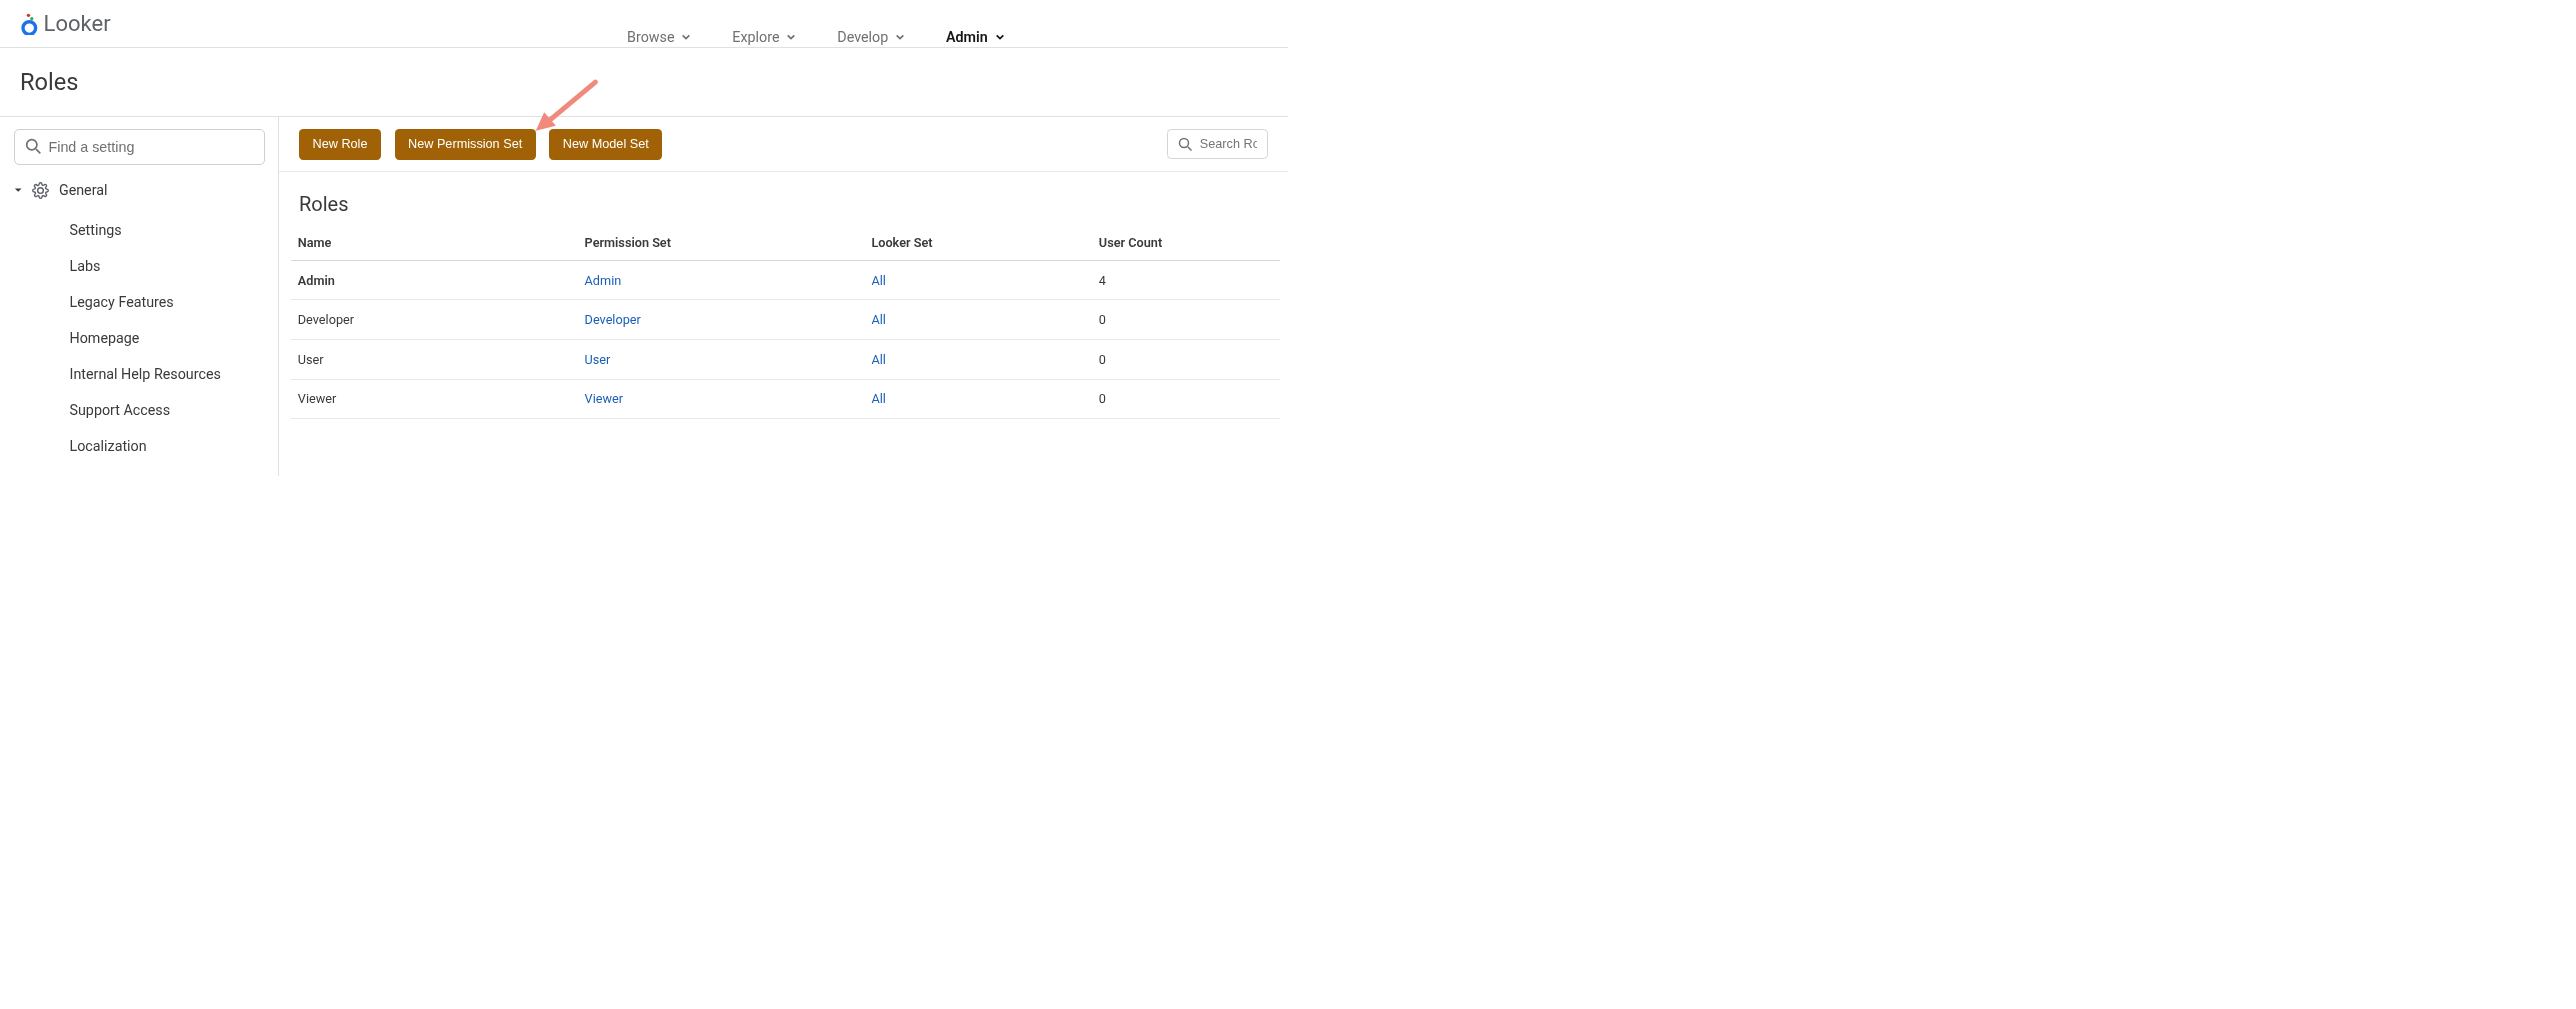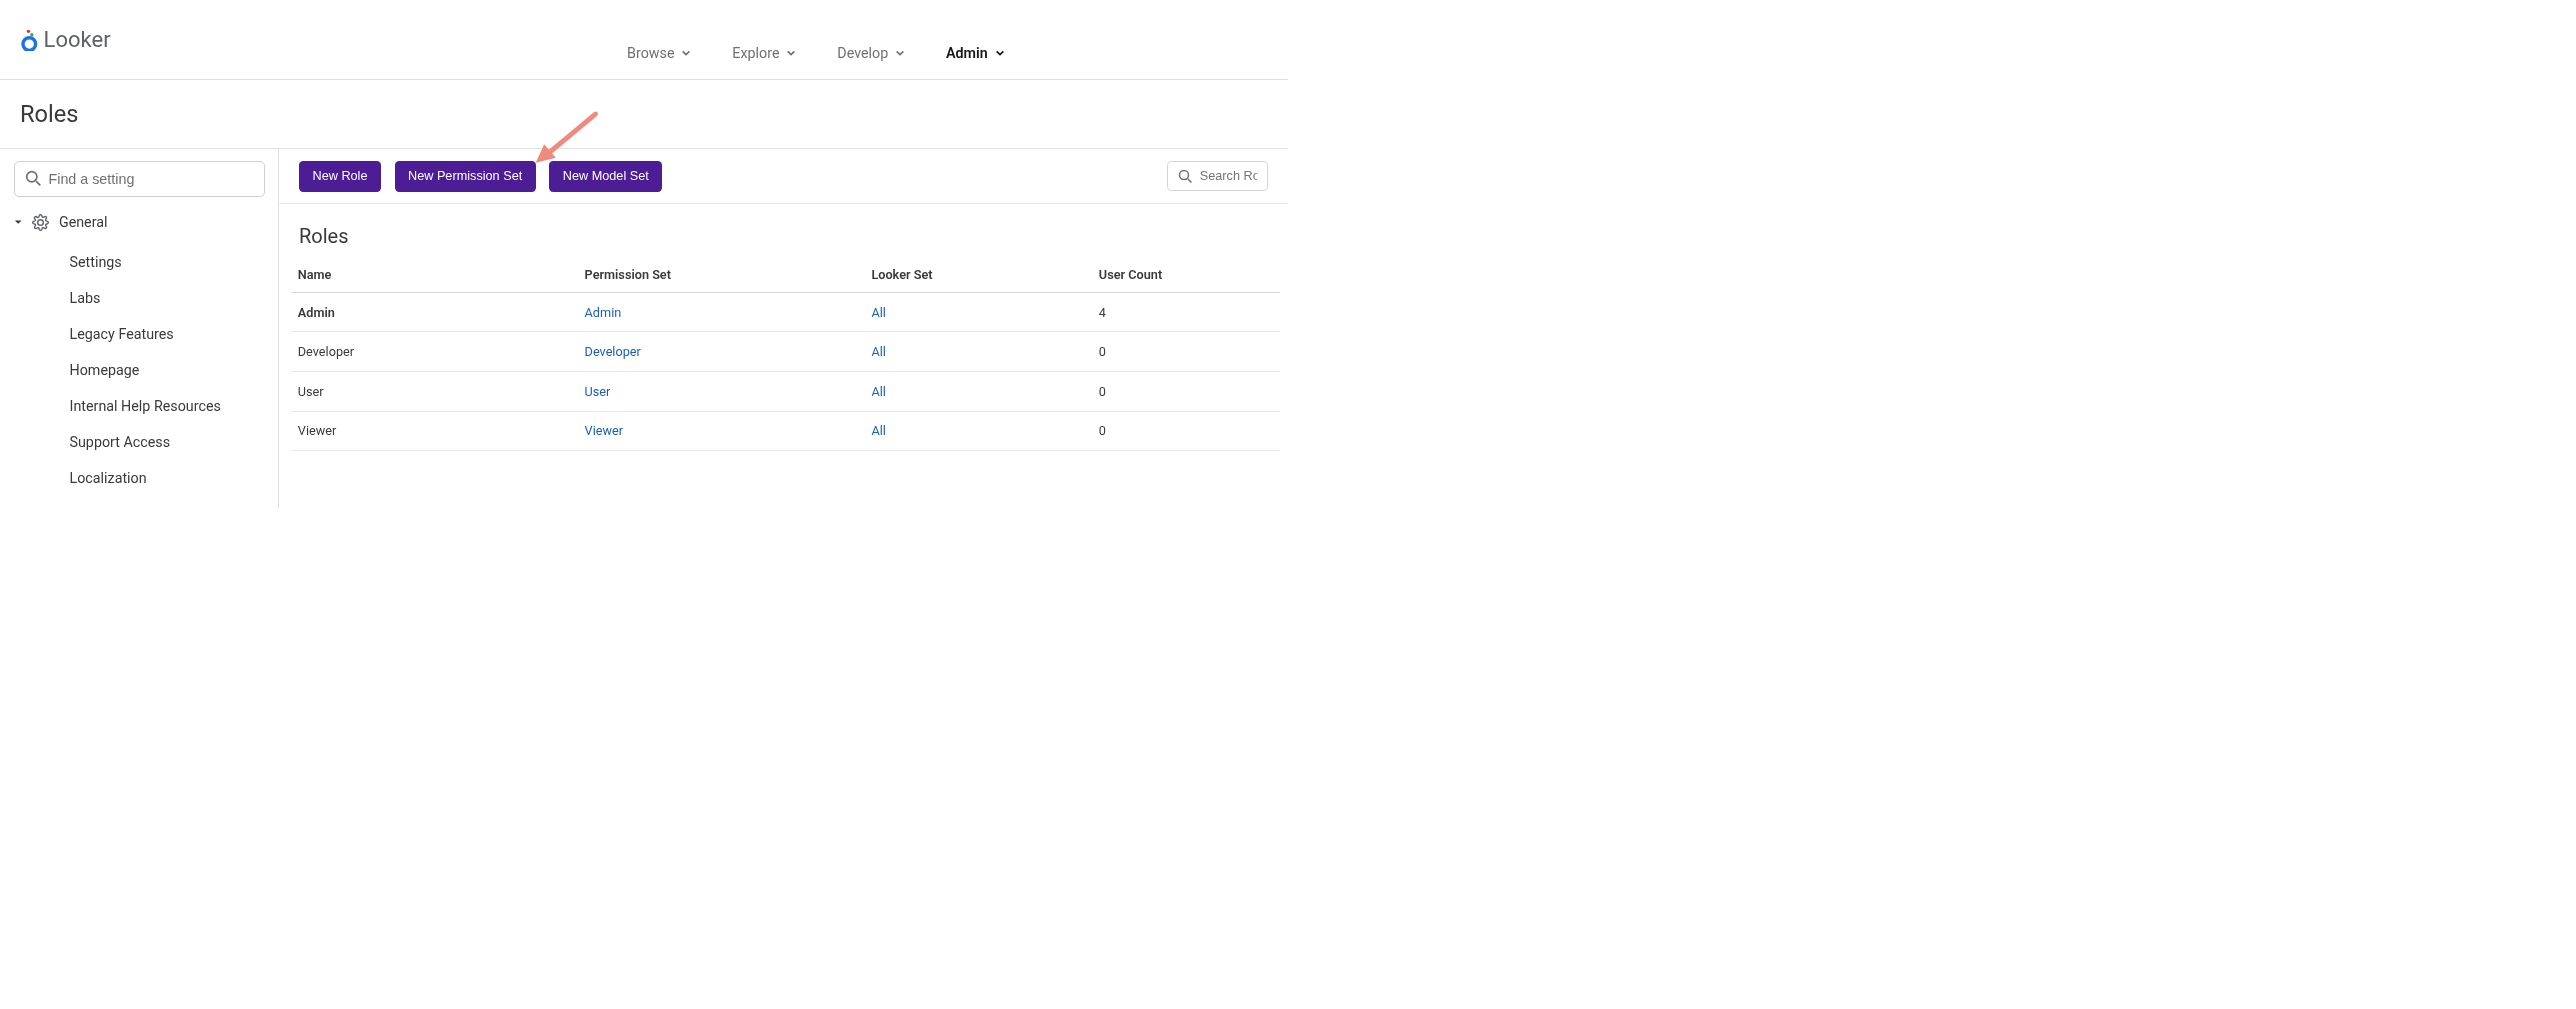--- a/index.html
+++ b/index.html
@@ -7,21 +7,21 @@
     font-family: -apple-system, BlinkMacSystemFont, "Segoe UI", Roboto, "Helvetica Neue", Arial, sans-serif;
     font-size: 12.7px;
     color: #3a3a3a;
     background: #fff;
     width: 1288px;
   }
   
   .topnav {
     display: flex;
     align-items: center;
-    height: 80px;
+    height: 48px;
     padding: 15px 20px;
     border-bottom: 0.8px solid #e0e0e0;
   }
   .logo {
     display: flex;
     align-items: center;
     gap: 5px;
     font-size: 22px;
     color: #5f6368;
     font-weight: 400;
@@ -109,21 +109,21 @@
     position: relative;
   }
   .action-bar {
     display: flex;
     align-items: center;
     gap: 13.5px;
     padding: 11.8px 20px;
     border-bottom: 0.8px solid #e8e8e8;
   }
   .btn-primary {
-    background: #4c1d95;
+    background: #a16207;
     color: #fff;
     border: none;
     border-radius: 4.2px;
     padding: 8.4px 13.5px;
     font-size: 12.7px;
     cursor: pointer;
   }
   .action-bar .spacer { flex: 1; }
   .search-roles {
     display: flex;

